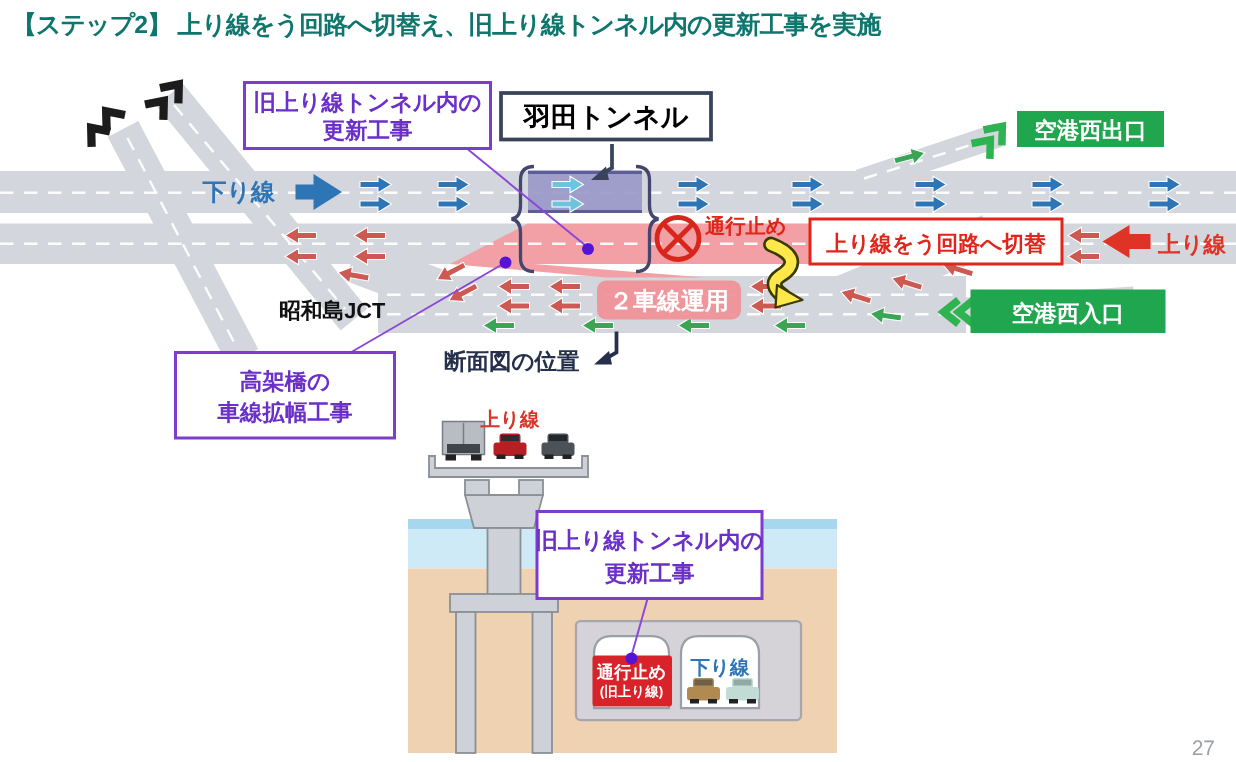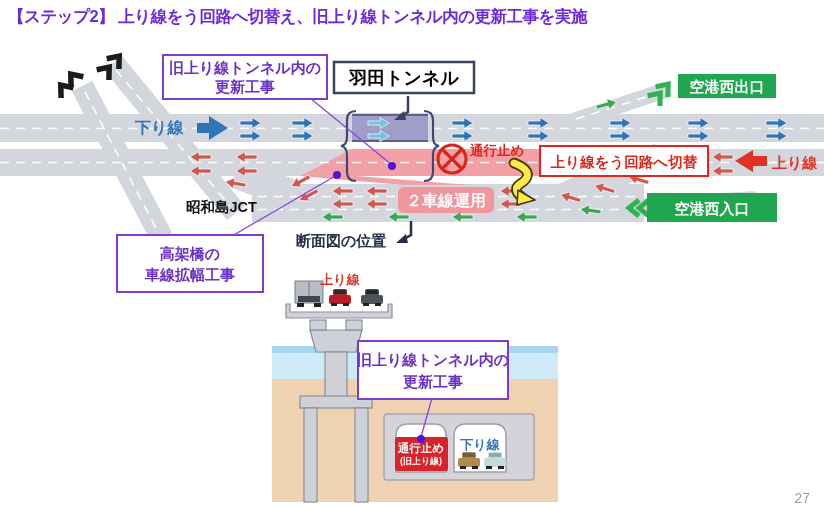--- a/index.html
+++ b/index.html
@@ -2,21 +2,21 @@
 <html><head>
 <meta charset="utf-8">
 <style>
   html,body{margin:0;padding:0;background:#e8e8e8;}
   .slide{
     position:relative;width:824px;height:508px;background:#ffffff;
     overflow:hidden;font-family:"Liberation Sans",sans-serif;
   }
   .title{
     position:absolute;top:6px;left:8px;font-size:16.5px;font-weight:bold;
-    color:#6d28d9;letter-spacing:-0.5px;white-space:nowrap;
+    color:#0f766e;letter-spacing:-0.5px;white-space:nowrap;
   }
   .page-number{
     position:absolute;right:14px;bottom:2px;color:#9aa0a6;font-size:14px;
   }
   svg{position:absolute;top:0;left:0;}
   svg text{font-family:"Liberation Sans",sans-serif;font-weight:bold;}
 </style>
 </head>
 <body>
 

